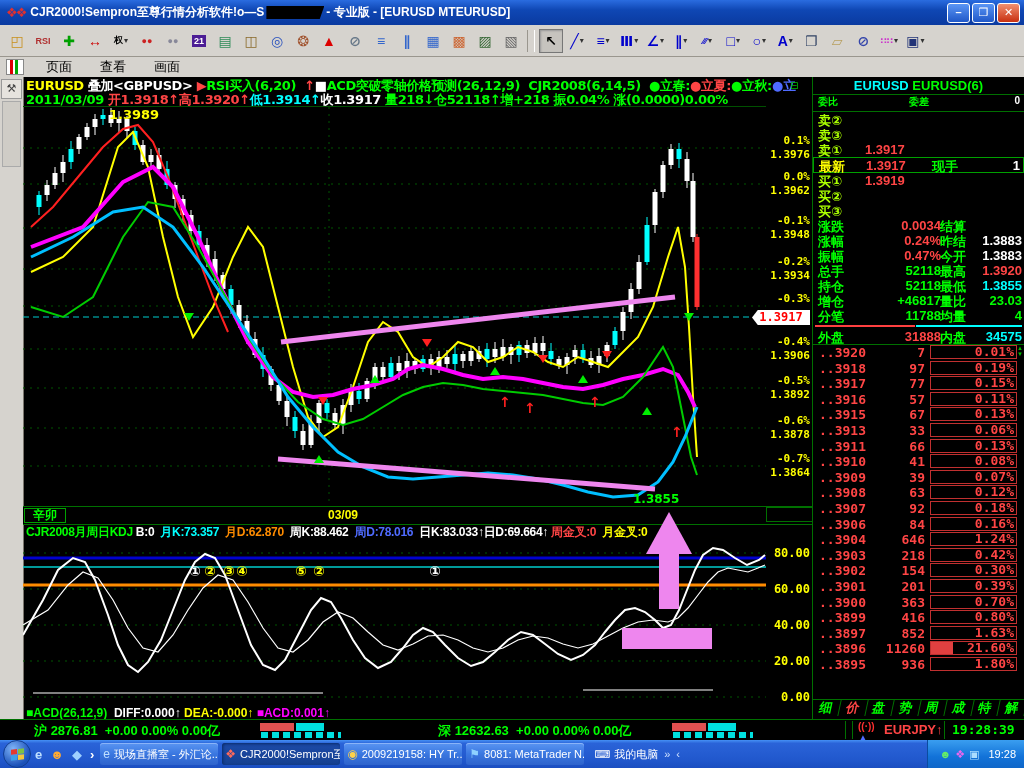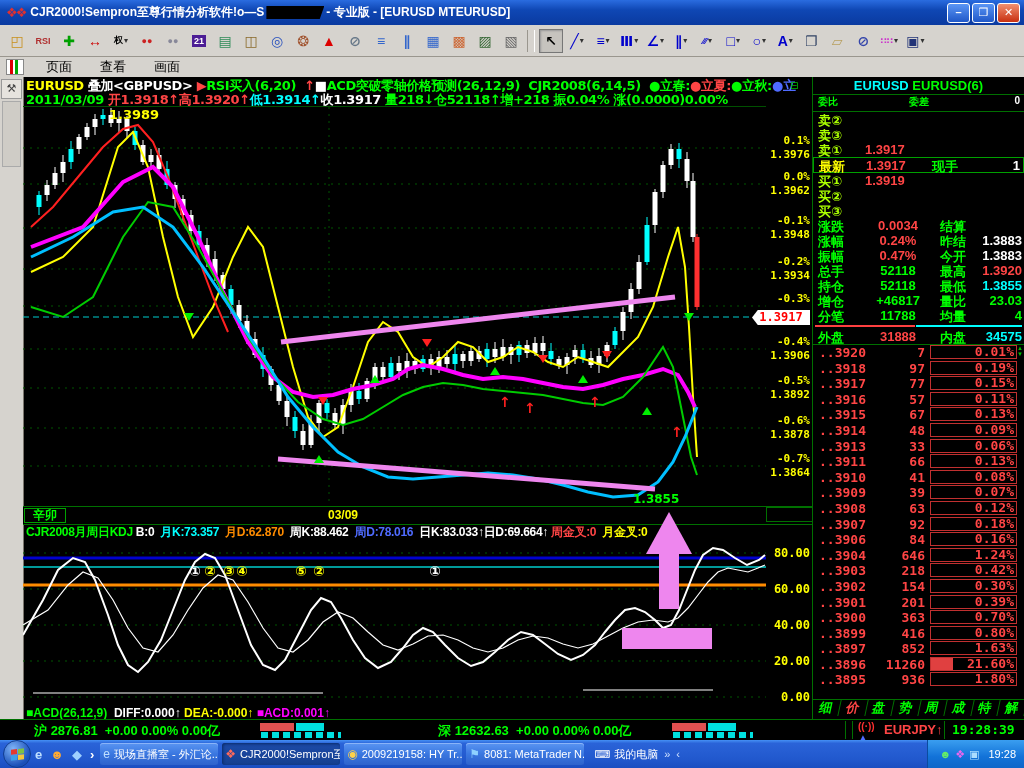--- a/index.html
+++ b/index.html
@@ -81,21 +81,21 @@
   #rp-weibi .v2{position:absolute;right:4px;color:#fff;}
   .qrow{height:15px;font-size:13px;position:relative;}
   .qrow .ql{position:absolute;left:5px;color:#aaff00;}
   .qrow .qv{position:absolute;left:52px;}
   .qrow.latest{border:1px solid #00a000;box-sizing:border-box;height:16px;}
   .qrow.latest .ql{color:#ffff00;}
   .qrow .ql2{position:absolute;left:118px;color:#00ff00;}
   .qrow .qv2{position:absolute;right:3px;color:#fff;}
   .srow{height:15px;font-size:13px;position:relative;}
   .srow .sl{position:absolute;left:5px;color:#00ff00;}
-  .srow .sv{position:absolute;left:42px;width:86px;text-align:center;}
+  .srow .sv{position:absolute;left:42px;width:86px;text-align:right;}
   .srow .sl2{position:absolute;left:127px;color:#00ff00;}
   .srow .sv2{position:absolute;right:2px;}
   #ratio{height:4px;position:relative;margin:1px 0;}
   #ratio .rr{position:absolute;left:2px;top:1px;height:2px;background:#ff4040;}
   #ratio .rc{position:absolute;right:2px;top:1px;height:2px;background:#00ffff;}
   #ladder{border-top:1px solid #007000;position:relative;}
   .lrow{height:15.6px;position:relative;font-size:13px;color:#ff4545;
     font-family:"DejaVu Sans Mono","Liberation Mono",monospace;}
   .lrow .lp{position:absolute;left:6px;} 
   .lrow .lv{position:absolute;left:40px;width:72px;text-align:right;}
@@ -698,25 +698,20 @@
             <span class="lp">..3916</span>
             <span class="lv">57</span>
             <span class="lbox"><span class="lboxtext">0.11%</span></span>
           </div>
           <div class="lrow">
             <span class="lp">..3915</span>
             <span class="lv">67</span>
             <span class="lbox"><span class="lboxtext">0.13%</span></span>
           </div>
           <div class="lrow">
-            <span class="lp">..3914</span>
-            <span class="lv">48</span>
-            <span class="lbox"><span class="lboxtext">0.09%</span></span>
-          </div>
-          <div class="lrow">
             <span class="lp">..3913</span>
             <span class="lv">33</span>
             <span class="lbox"><span class="lboxtext">0.06%</span></span>
           </div>
           <div class="lrow">
             <span class="lp">..3911</span>
             <span class="lv">66</span>
             <span class="lbox"><span class="lboxtext">0.13%</span></span>
           </div>
           <div class="lrow">

